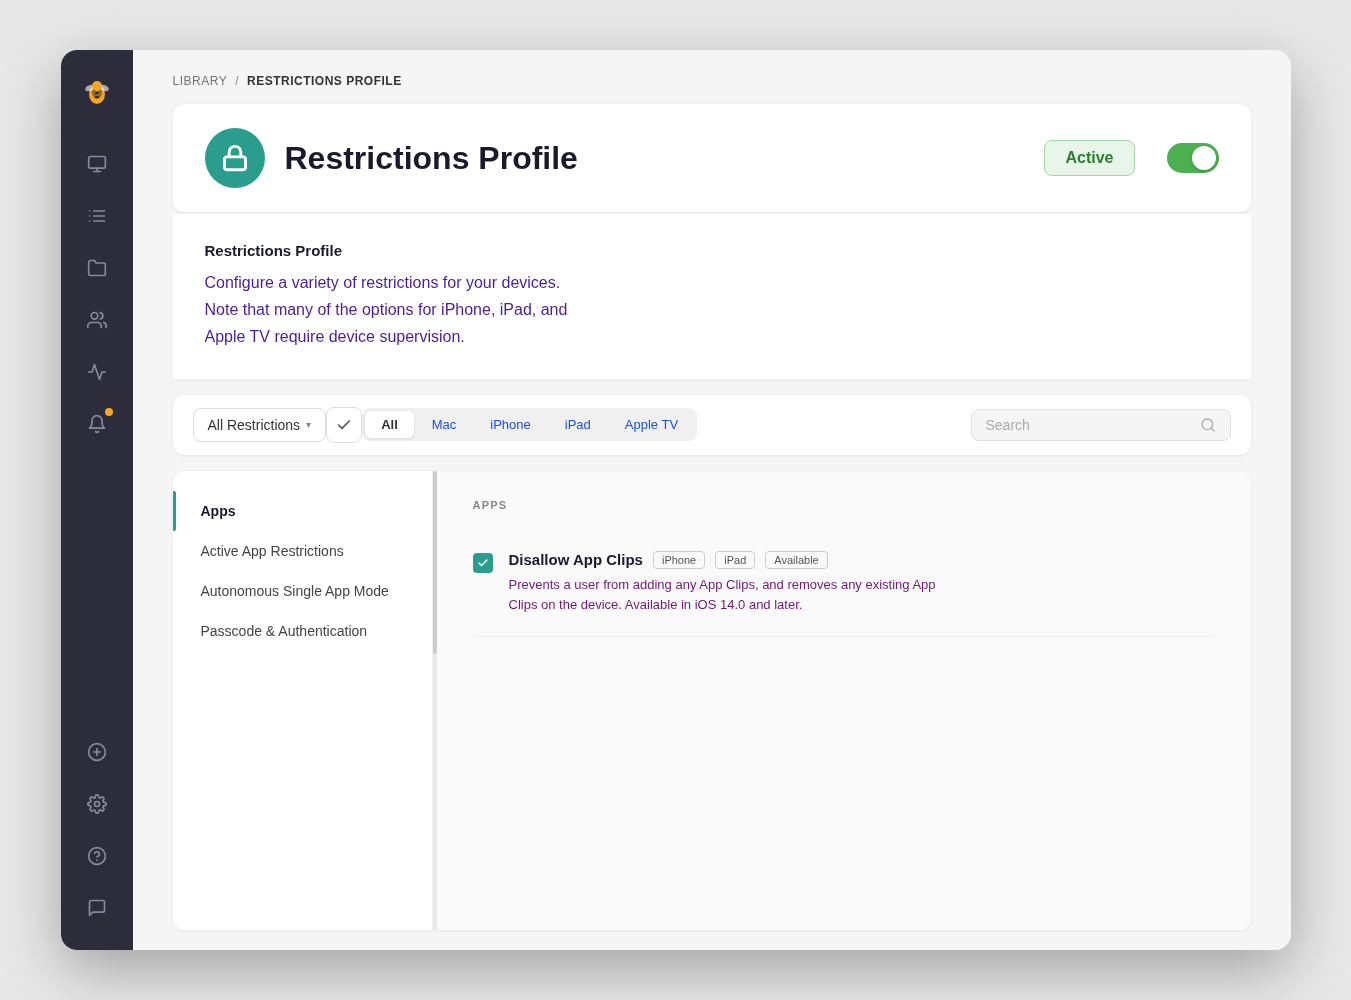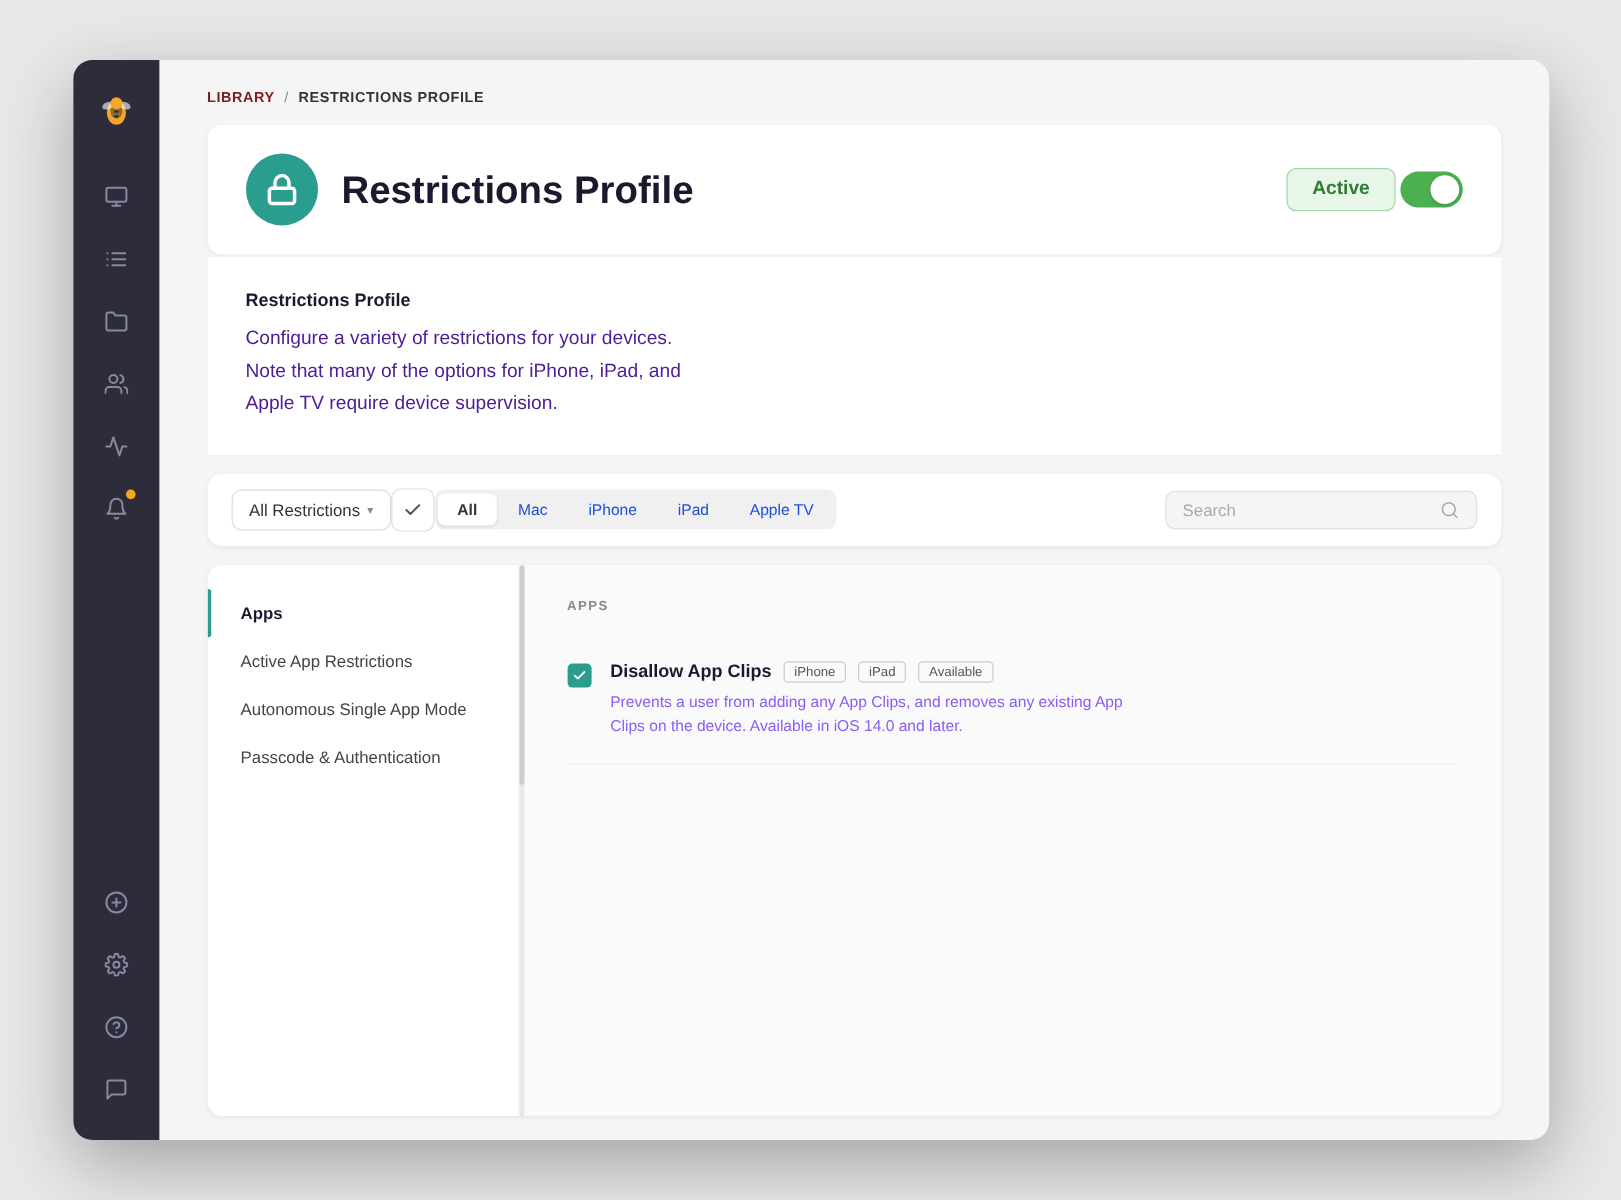--- a/index.html
+++ b/index.html
@@ -93,23 +93,22 @@
       padding: 24px 40px 16px;
       display: flex;
       align-items: center;
       gap: 8px;
       font-size: 12px;
       font-weight: 500;
       letter-spacing: 0.5px;
     }
 
     .breadcrumb-library {
-      color: #7f1d1d;
+      color: #737373;
       text-transform: uppercase;
-      font-weight: bold;
     }
 
     .breadcrumb-separator {
       color: #888;
     }
 
     .breadcrumb-current {
       color: #333;
       text-transform: uppercase;
       font-weight: 700;
@@ -146,21 +145,21 @@
 
     .profile-title {
       font-size: 32px;
       font-weight: 700;
       color: #1a1a2e;
     }
 
     .profile-header-right {
       display: flex;
       align-items: center;
-      gap: 4px;
+      gap: 32px;
     }
 
     .active-badge {
       background: #e8f5e9;
       color: #2e7d32;
       font-size: 16px;
       font-weight: 600;
       padding: 8px 20px;
       border-radius: 8px;
       border: 1.5px solid #a5d6a7;
@@ -412,21 +411,21 @@
       border: 1px solid #ddd;
       color: #555;
     }
 
     .tag.iphone { color: #555; border-color: #ccc; }
     .tag.ipad { color: #555; border-color: #ccc; }
     .tag.supervised { color: #555; border-color: #ccc; }
 
     .restriction-desc {
       font-size: 13px;
-      color: #8b5cf6;
+      color: #701a75;
       line-height: 1.6;
     }
 
     
     svg { display: inline-block; vertical-align: middle; }
   </style>
 </head>
 <body>
 
 <div class="app-window">

